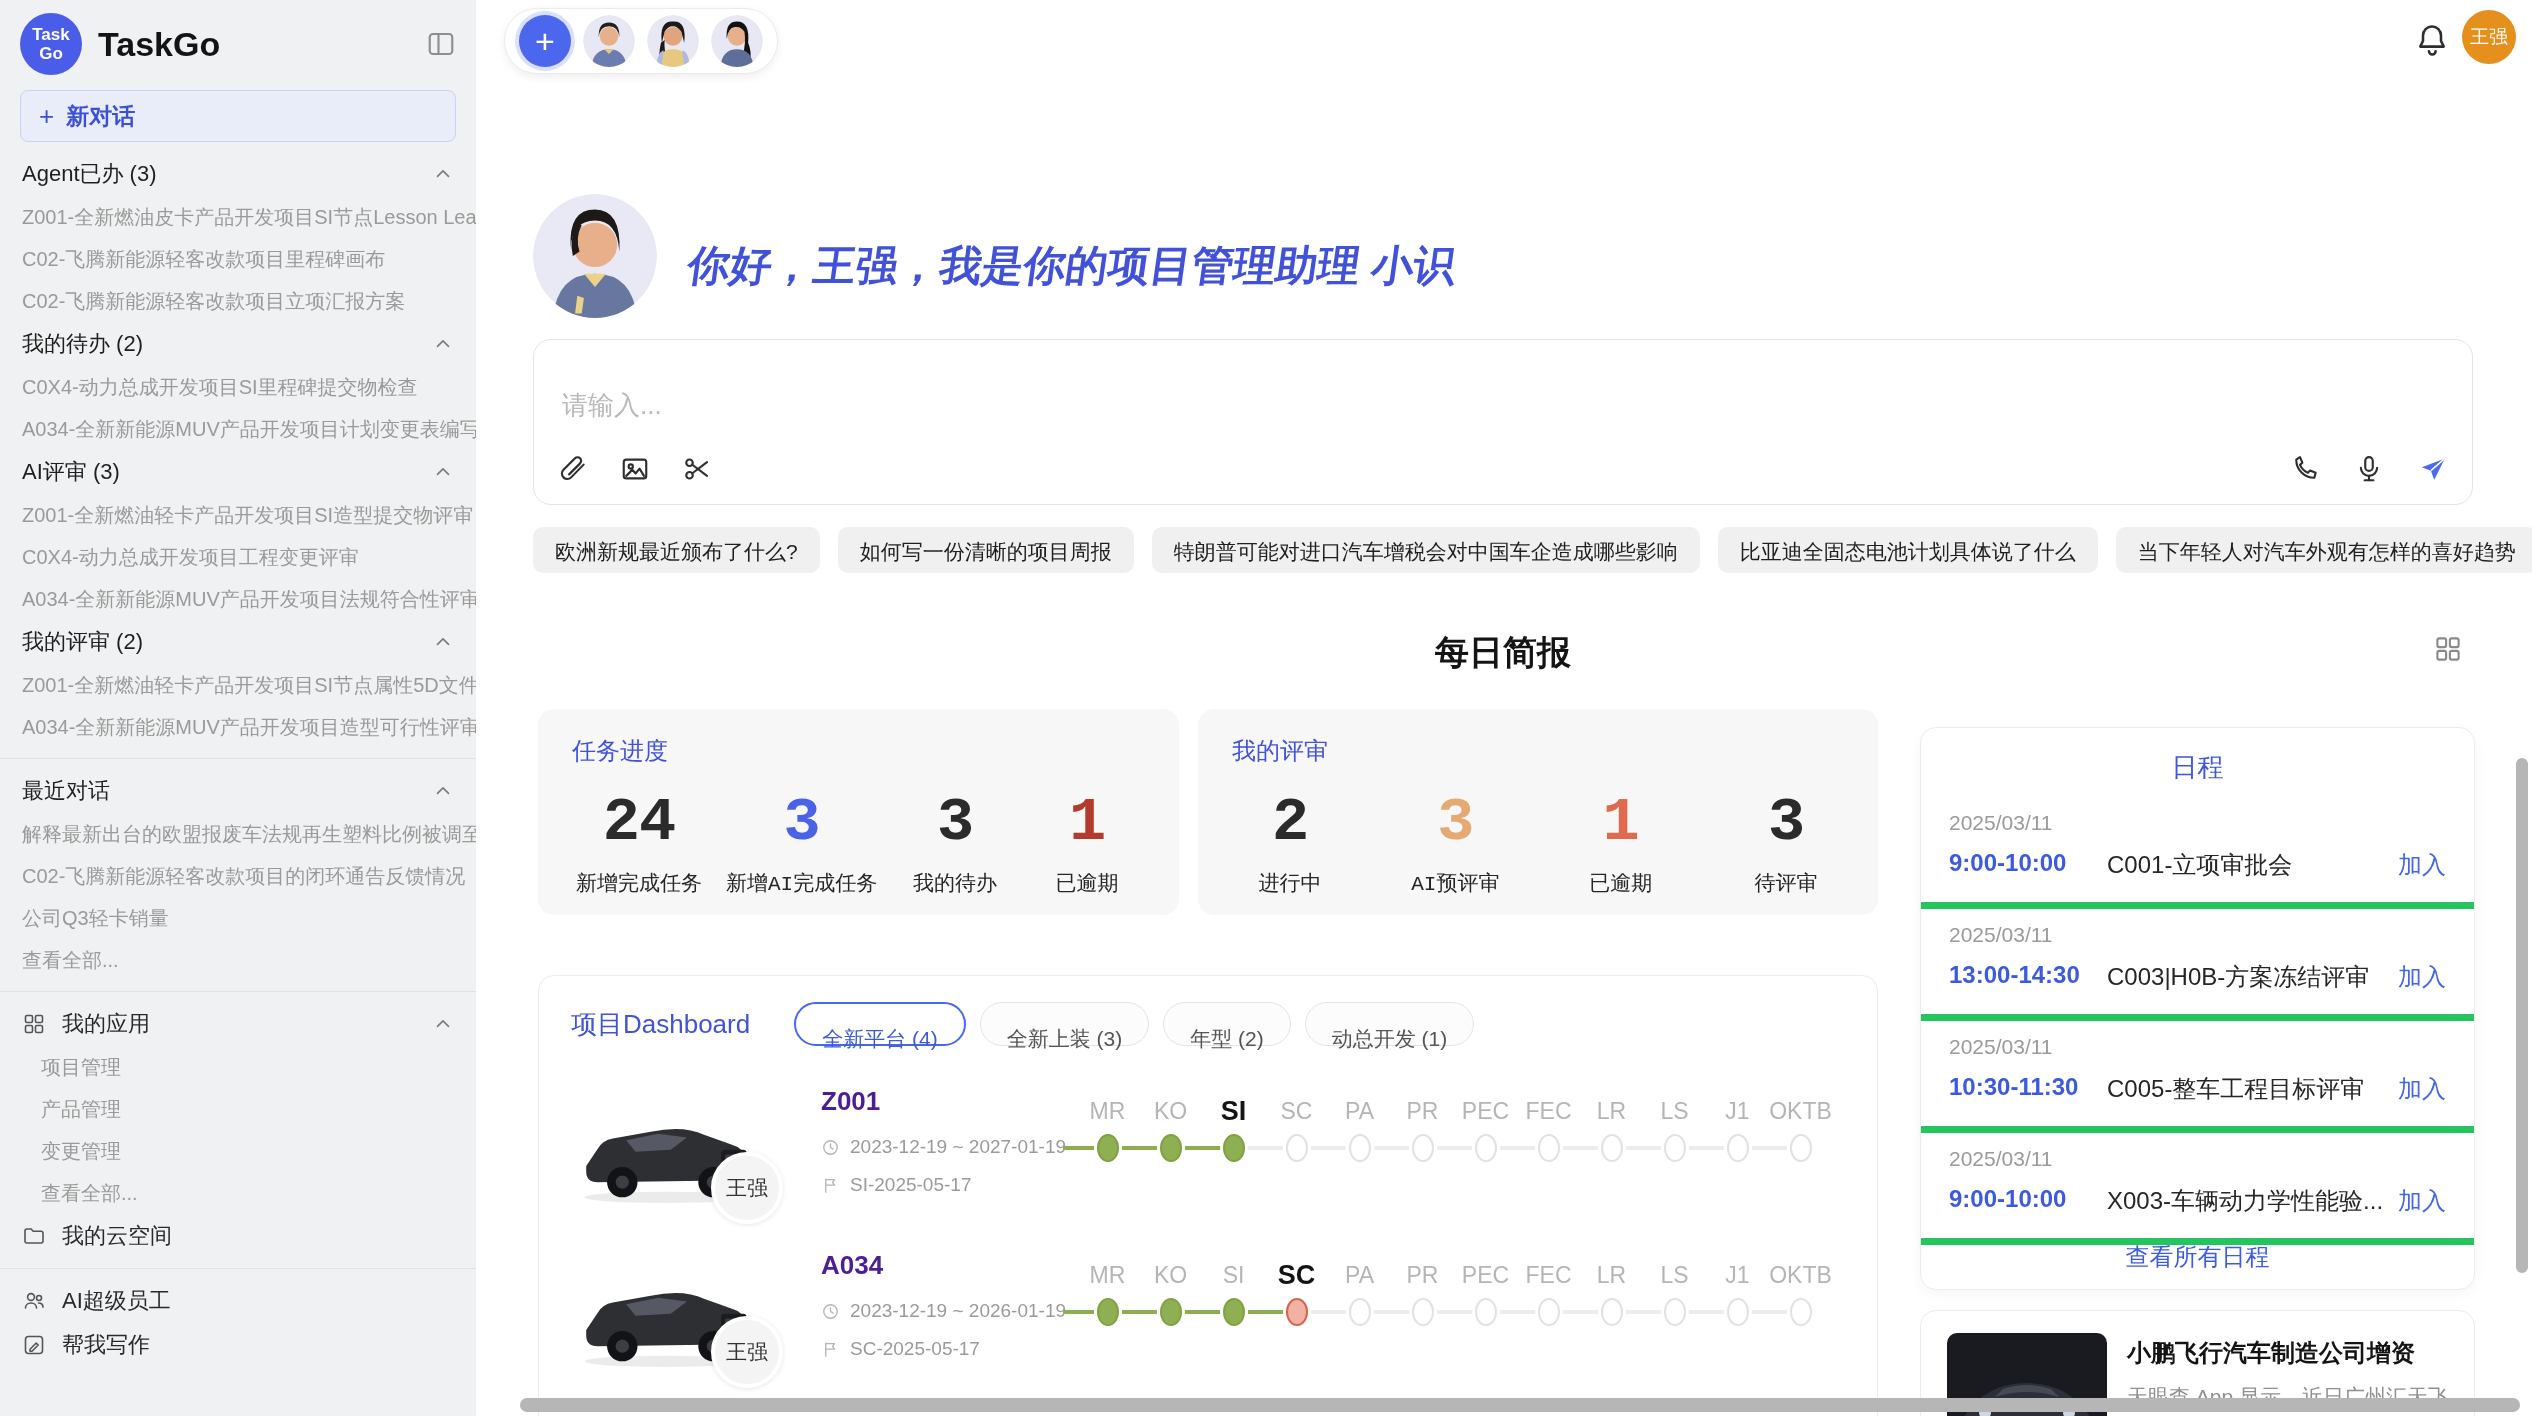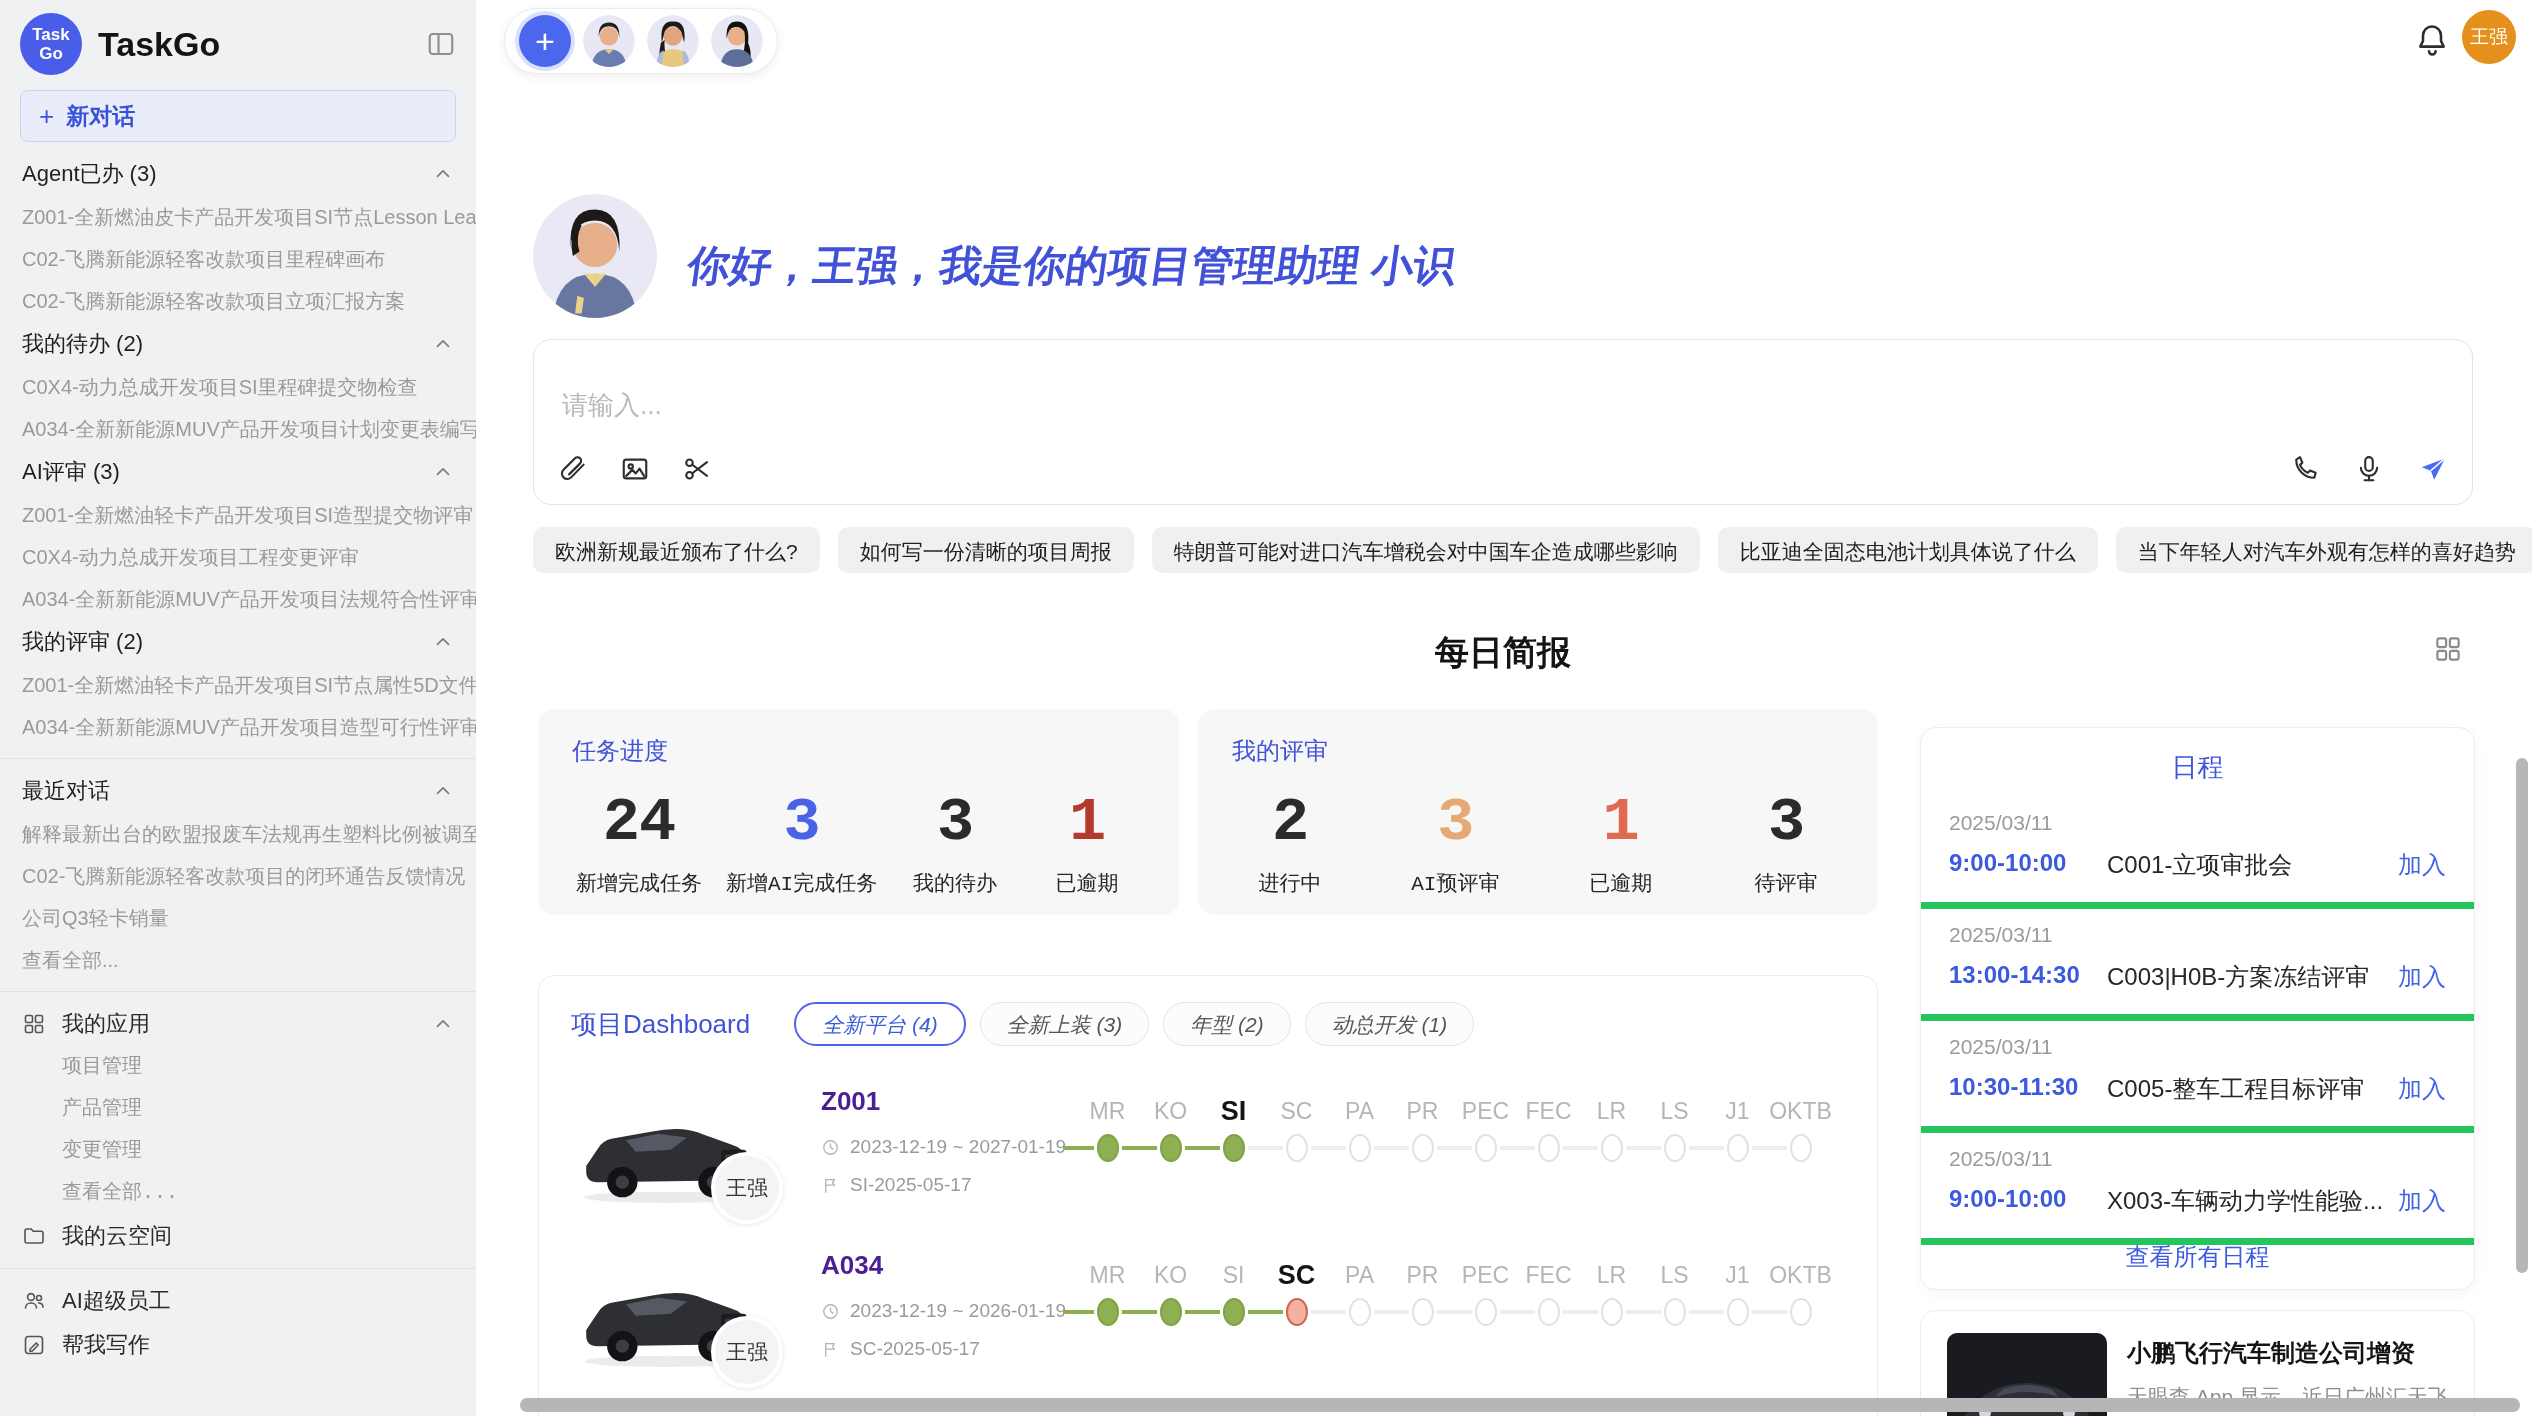--- a/index.html
+++ b/index.html
@@ -23,21 +23,21 @@
   .s-group-head { height:44px; display:flex; align-items:center; padding:0 22px; cursor:pointer; }
   .s-group-title { font-size:22px; color:#1f1f1f; font-weight:500; }
   .s-chevron { margin-left:auto; color:#7c7c7c; width:22px; height:22px; }
   .s-item { height:42px; line-height:42px; padding:0 22px; font-size:20px; color:#9a9a9a;
     white-space:nowrap; overflow:hidden; cursor:pointer; }
   .s-divider { height:1px; background:#e1e1e1; margin:10px 0; }
   .s-iconrow { height:44px; display:flex; align-items:center; padding:0 22px;
     font-size:22px; color:#2a2a2a; cursor:pointer; }
   .s-ico { width:24px; height:24px; margin-right:16px; color:#555; flex:0 0 auto; }
   .s-ico svg { width:24px; height:24px; }
-  .s-subitem { padding-left:62px;font-family:Liberation Mono, monospace; }
+  .s-subitem { padding-left:41px; }
 
   
   .main { position:absolute; left:476px; top:0; width:2056px; height:1416px; background:#fff; }
 
   .topbar-pill { position:absolute; left:28px; top:8px; height:66px; border-radius:36px;
     background:#fff; border:1px solid #ececec; box-shadow:0 3px 10px rgba(0,0,0,.07);
     display:flex; align-items:center; gap:12px; padding:0 14px; }
   .plus-btn { width:52px; height:52px; border-radius:50%; background:#4a67ee; color:#fff;
     display:flex; align-items:center; justify-content:center; font-size:34px; font-weight:400;
     box-shadow:0 0 0 4px rgba(90,120,240,.22); cursor:pointer; border:none; }
@@ -92,22 +92,22 @@
   .si-name { position:absolute; left:158px; top:0; font-size:24px; color:#262626; }
   .si-join { position:absolute; right:0; top:0; font-size:24px; color:#4466e6; cursor:pointer; }
   .sched-footer { position:absolute; bottom:16px; width:100%; text-align:center;
     font-size:24px; color:#3d5be0; cursor:pointer; }
 
   .dash-card { position:absolute; left:62px; top:975px; width:1340px; height:470px;
     background:#fff; border:1px solid #ececec; border-radius:16px; }
   .dash-head { display:flex; align-items:center; padding:26px 32px 0; }
   .dash-title { font-size:26px; color:#4053d8; }
   .tabs { display:flex; gap:14px; margin-left:44px; }
-  .tab { height:44px; line-height:42px; padding:1px 26px; border-radius:22px; font-size:21px;
-    border:1px solid #e4e4e4; background:#fcfcfc; color:#555; cursor:pointer; white-space:nowrap;font-style:italic; }
+  .tab { height:44px; line-height:42px; padding:15px 26px; border-radius:22px; font-size:21px;
+    border:1px solid #e4e4e4; background:#fcfcfc; color:#555; cursor:pointer; white-space:nowrap; }
   .tab.active { border:2px solid #4a66e8; background:#fff; color:#3b5bd9; line-height:40px; }
   .dash-rows { position:absolute; left:32px; right:32px; top:104px; }
   .p-row { position:relative; height:164px; }
   .p-car { position:absolute; left:0; top:10px; width:190px; height:128px; }
   .p-badge { position:absolute; left:140px; top:72px; width:72px; height:72px; border-radius:50%;
     background:#f4f4f4; border:4px solid #fff; box-shadow:0 1px 5px rgba(0,0,0,.10);
     display:flex; align-items:center; justify-content:center; font-size:21px; color:#333; }
   .p-name { position:absolute; left:250px; top:6px; font-size:26px; font-weight:700; color:#4c1d95; }
   .p-meta { position:absolute; left:250px; display:flex; align-items:center; gap:10px;
     font-size:19px; color:#9a9a9a; }

